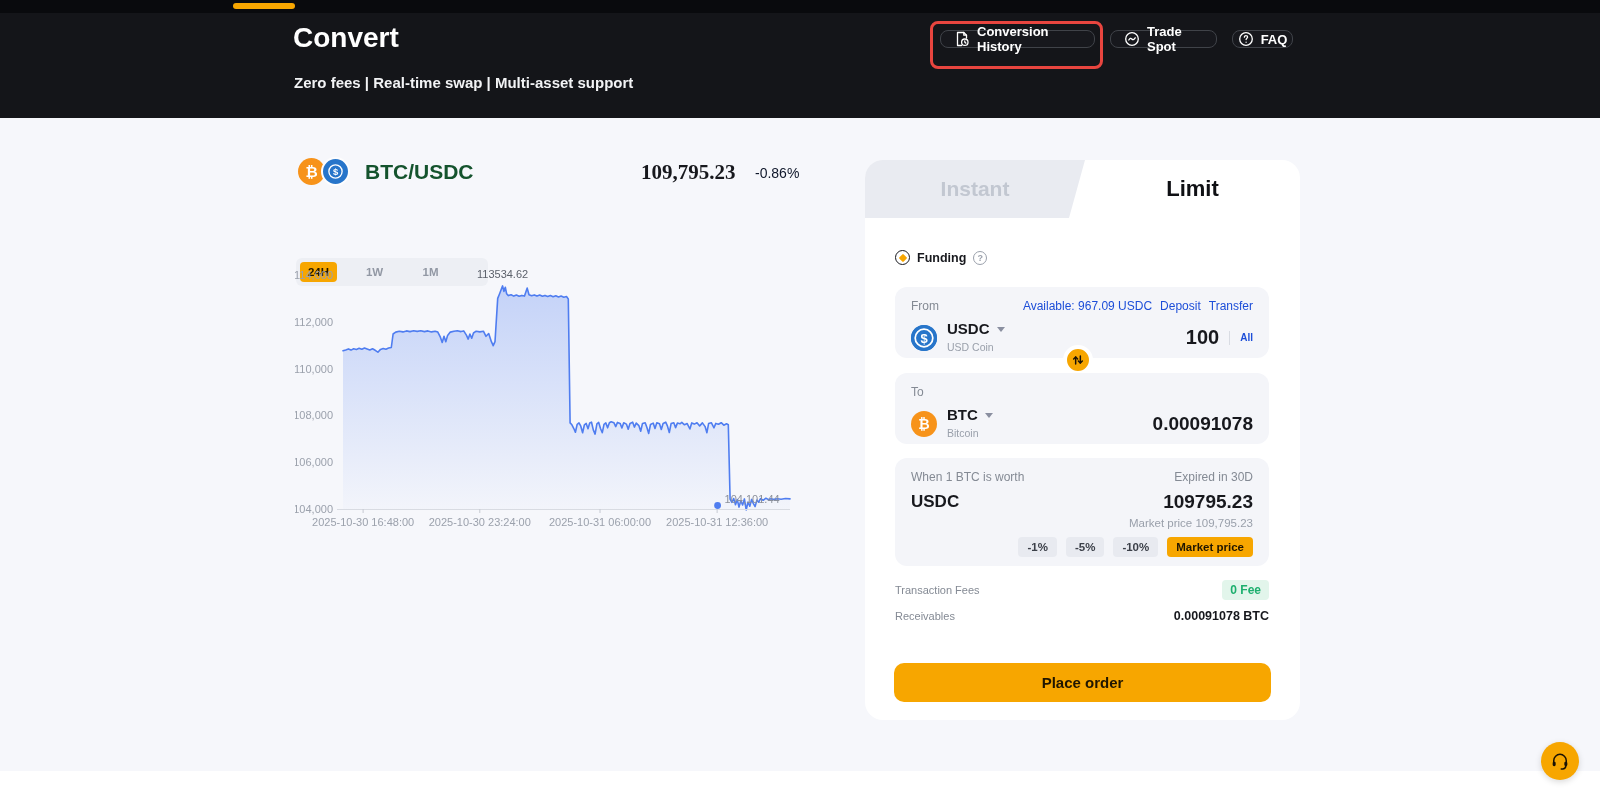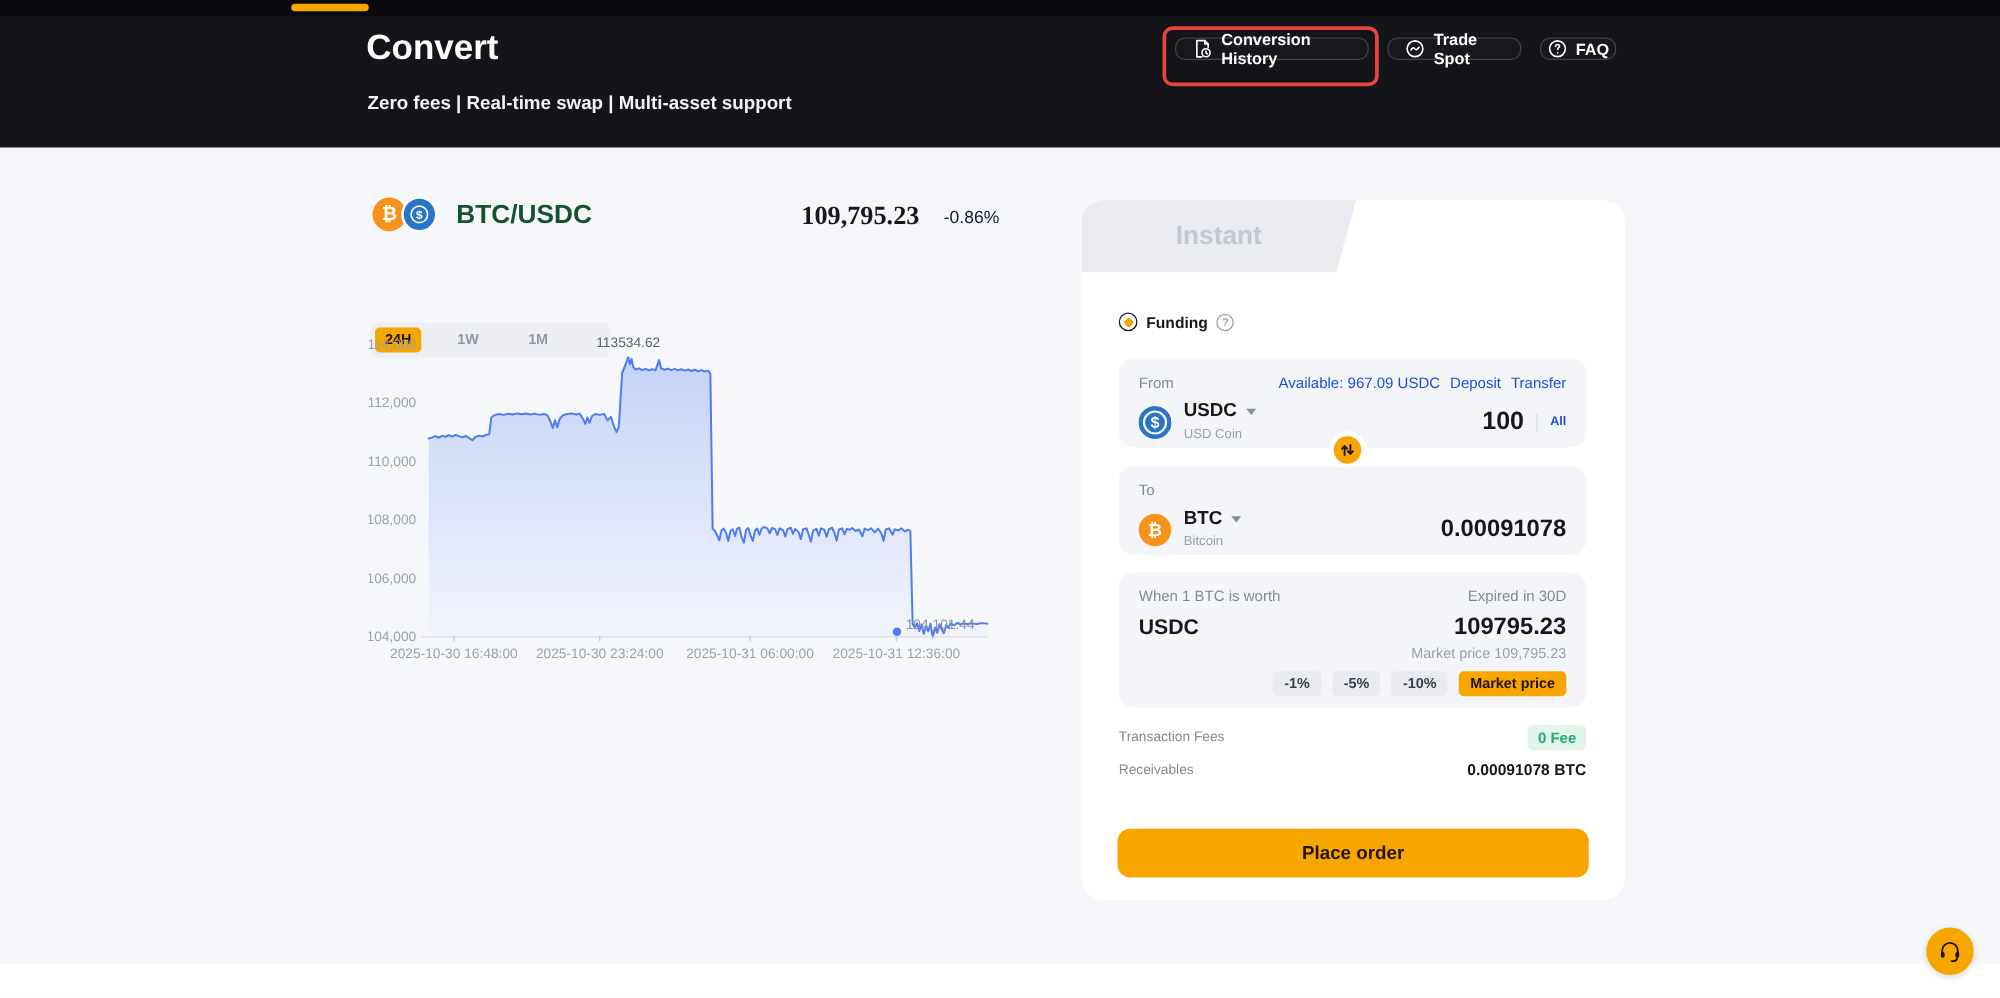--- a/index.html
+++ b/index.html
@@ -205,20 +205,21 @@
         <text x="305.025" y="268" text-anchor="middle" fill="#9ba1ac" font-size="11">2025-10-31 06:00:00</text>
         <line x1="422.139" y1="251" x2="422.139" y2="255" stroke="#c6cad2" stroke-width="1"></line>
         <text x="422.139" y="268" text-anchor="middle" fill="#9ba1ac" font-size="11">2025-10-31 12:36:00</text>
         <text x="207.57899999999998" y="19.88989200000011" text-anchor="middle" fill="#5c616b" font-size="11">113534.62</text>
         <circle cx="422.586" cy="247.49" r="3.4" fill="#4f7df0"></circle>
         <text x="429.586" y="245.49" text-anchor="start" fill="#8b909b" font-size="11">104,101.44</text>
       </svg></div>
 
   <div class="panel">
     <div class="tab-instant">Instant</div>
+    <div class="tab-limit">Limit</div>
 
     <div class="funding-row">
       <span class="funding-ring">
           <span class="funding-diamond"></span>
         </span>
       <span class="funding-label">Funding</span>
       <span class="q-icon">?</span>
     </div>
 
     <div class="box" id="box-from">

